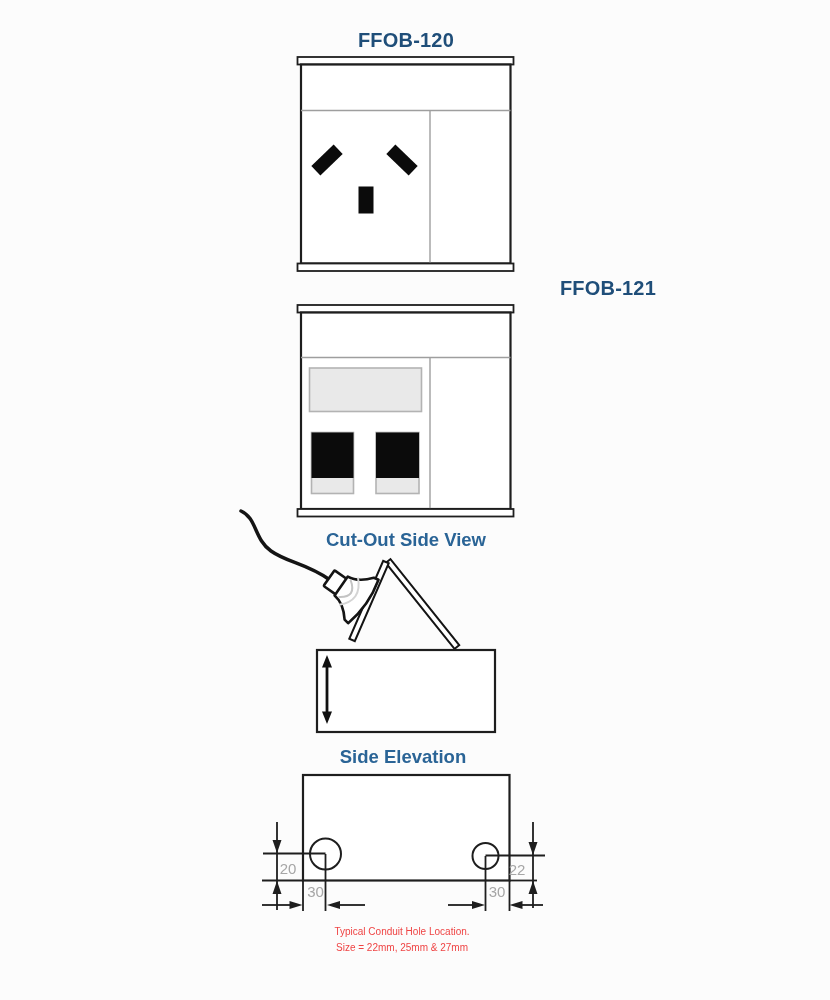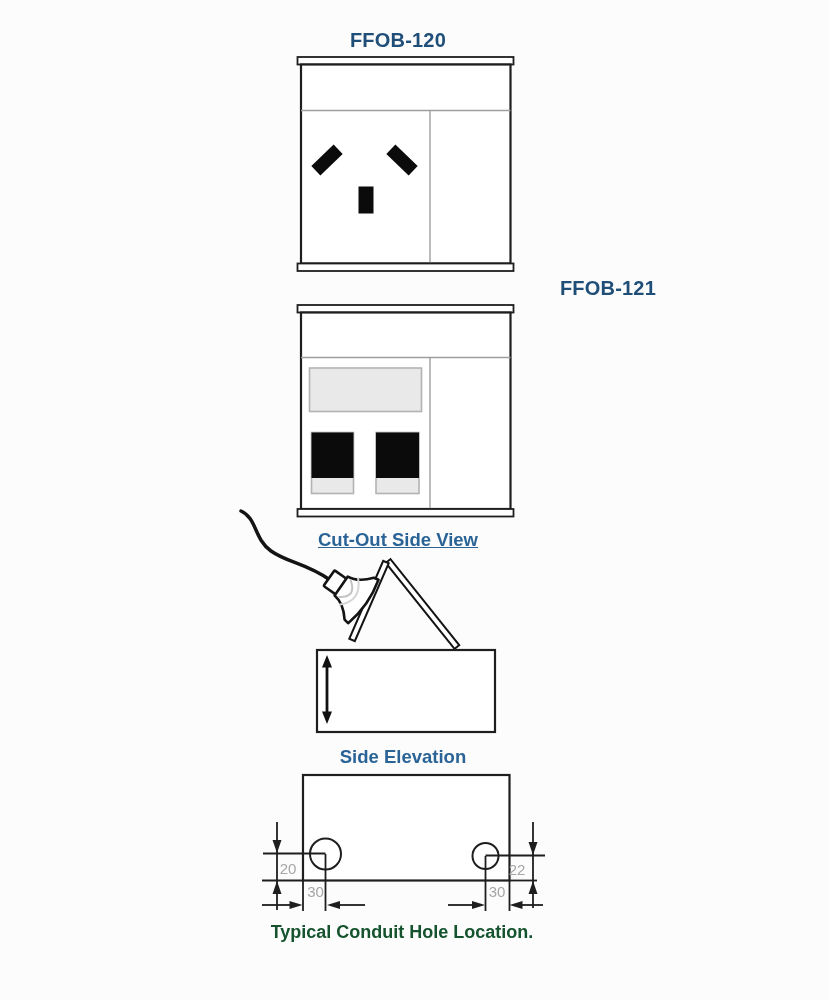--- a/index.html
+++ b/index.html
@@ -7,37 +7,38 @@
     position:relative;
     width:830px;height:1000px;
     background:#fcfcfc;
     font-family:"Liberation Sans", sans-serif;
     overflow:hidden;
   }
   .sheet svg{position:absolute;left:0;top:0;}
   .label{position:absolute;text-align:center;width:500px;}
   .model-title{color:#1f4e79;font-size:20px;font-weight:600;letter-spacing:.2px;}
   .section-title{color:#2a6496;font-size:18.5px;font-weight:600;}
-  .caption{color:#14532d;font-size:18px;font-weight:700;line-height:16.2px;}
+  .caption{color:#ef4444;font-size:10px;font-weight:400;line-height:16.2px;}
 </style>
 </head>
 <body>
 
 <div class="sheet">
 
-  <div class="label model-title" style="left:148px;top:29px;">FFOB-120</div>
+  <div class="label model-title" style="left:156px;top:29px;">FFOB-120</div>
 
   <div class="label model-title" style="left:156px;top:277px;text-align:right;">FFOB-121</div>
 
-  <div class="label section-title" style="left:148px;top:529px;text-decoration:underline;">Cut-Out Side View</div>
+  <div class="label section-title" style="left:156px;top:529px;">Cut-Out Side View</div>
 
   <div class="label section-title" style="left:153px;top:746px;text-align:center;">Side Elevation</div>
 
   <div class="label caption" style="left:152px;top:924px;">
     <div>Typical Conduit Hole Location.</div>
+    <div>Size = 22mm, 25mm &amp; 27mm</div>
   </div>
 
   <svg width="830" height="1000" viewBox="0 0 830 1000">
 
     <g>
       <rect x="297.5" y="57" width="216" height="7.5" fill="#ffffff" stroke="#1e1e1e" stroke-width="1.8"></rect>
       <rect x="301" y="64.5" width="209.5" height="199" fill="#ffffff" stroke="#1e1e1e" stroke-width="2.2"></rect>
       <line x1="301" y1="110.5" x2="510.5" y2="110.5" stroke="#9e9e9e" stroke-width="1.4"></line>
       <line x1="430" y1="110.5" x2="430" y2="263.5" stroke="#9e9e9e" stroke-width="1.4"></line>
       <rect x="297.5" y="263.5" width="216" height="7.5" fill="#ffffff" stroke="#1e1e1e" stroke-width="1.8"></rect>

